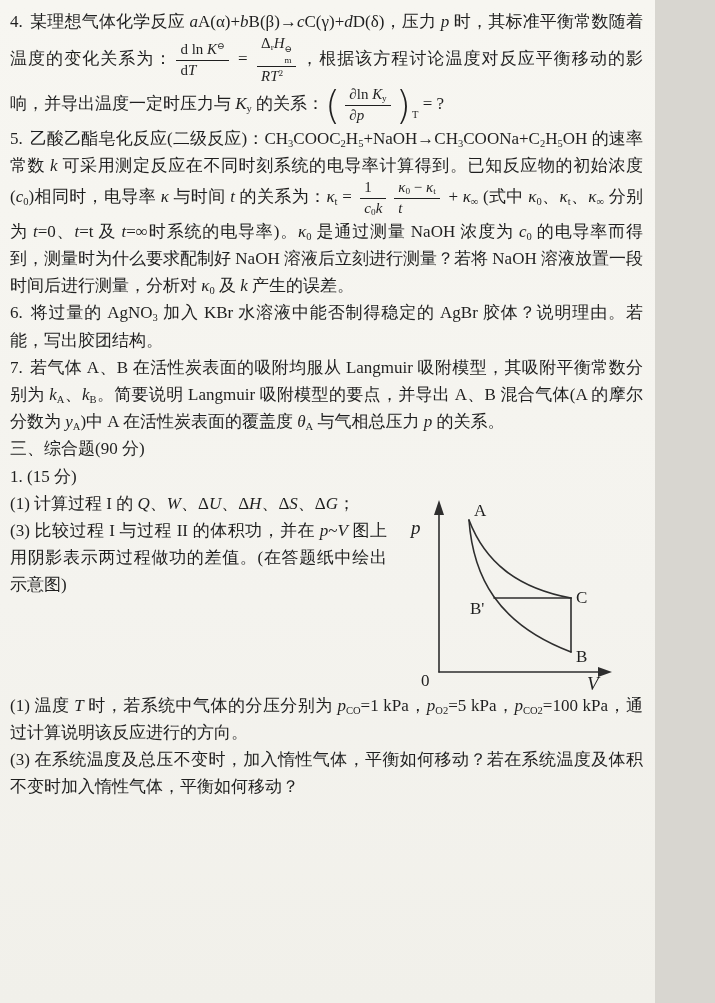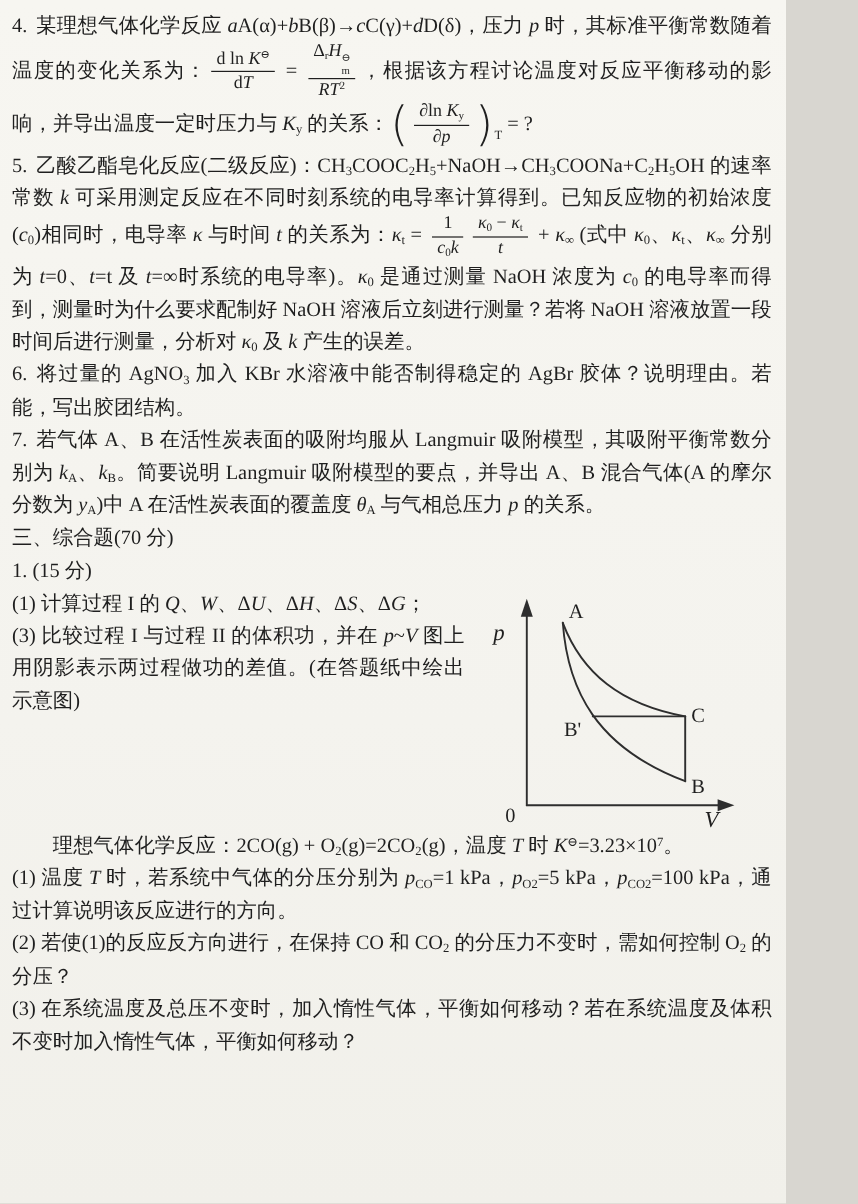--- a/index.html
+++ b/index.html
@@ -15,21 +15,21 @@
     line-height:1.6;
     text-align:justify;
     overflow:hidden;
   }
   p.q{margin:0;}
   .qno{margin-right:7px;}
   i{font-style:italic;}
   sub{font-size:0.62em;vertical-align:-0.25em;line-height:0;}
   sup{font-size:0.62em;vertical-align:0.5em;line-height:0;}
   .frac{
-    display:inline-block;vertical-align:middle;text-align:center;
+    display:inline-block;vertical-align:middle;
     font-size:0.88em;line-height:1.2;margin:0 4px;
   }
   .frac .num{display:block;padding:0 4px 1px;border-bottom:1.3px solid #1f1f1f;}
   .frac .den{display:block;padding:1px 4px 0;font-family:Liberation Serif, serif;}
   .ss{
     display:inline-flex;flex-direction:column;align-items:flex-start;
     font-size:0.6em;line-height:1.15;vertical-align:-0.45em;
   }
   .bigparen{display:inline-flex;align-items:center;vertical-align:middle;}
   .bigparen .pmark{
@@ -63,21 +63,21 @@
           <span class="psub">T</span>
         </span> = ?</span></p>
 
   <p class="q"><span class="qno">5.</span><span>乙酸乙酯皂化反应(二级反应)：CH<sub>3</sub>COOC<sub>2</sub>H<sub>5</sub>+NaOH→CH<sub>3</sub>COONa+C<sub>2</sub>H<sub>5</sub>OH 的速率常数 <i>k</i> 可采用测定反应在不同时刻系统的电导率计算得到。已知反应物的初始浓度(<i>c</i><sub>0</sub>)相同时，电导率 <i>κ</i> 与时间 <i>t</i> 的关系为：<i>κ</i><sub>t</sub> = <span class="frac"><span class="num">1</span><span class="den"><i>c</i><sub>0</sub><i>k</i></span></span><span class="frac"><span class="num"><i>κ</i><sub>0</sub> − <i>κ</i><sub>t</sub></span><span class="den"><i>t</i></span></span> + <i>κ</i><sub>∞</sub> (式中 <i>κ</i><sub>0</sub>、<i>κ</i><sub>t</sub>、<i>κ</i><sub>∞</sub> 分别为 <i>t</i>=0、<i>t</i>=t 及 <i>t</i>=∞时系统的电导率)。<i>κ</i><sub>0</sub> 是通过测量 NaOH 浓度为 <i>c</i><sub>0</sub> 的电导率而得到，测量时为什么要求配制好 NaOH 溶液后立刻进行测量？若将 NaOH 溶液放置一段时间后进行测量，分析对 <i>κ</i><sub>0</sub> 及 <i>k</i> 产生的误差。</span></p>
 
   <p class="q"><span class="qno">6.</span><span>将过量的 AgNO<sub>3</sub> 加入 KBr 水溶液中能否制得稳定的 AgBr 胶体？说明理由。若能，写出胶团结构。</span></p>
 
   <p class="q"><span class="qno">7.</span><span>若气体 A、B 在活性炭表面的吸附均服从 Langmuir 吸附模型，其吸附平衡常数分别为 <i>k</i><sub>A</sub>、<i>k</i><sub>B</sub>。简要说明 Langmuir 吸附模型的要点，并导出 A、B 混合气体(A 的摩尔分数为 <i>y</i><sub>A</sub>)中 A 在活性炭表面的覆盖度 <i>θ</i><sub>A</sub> 与气相总压力 <i>p</i> 的关系。</span></p>
 
 
-  <p class="q sec-header">三、综合题(70 分)</p>
+  <p class="q sec-header">三、综合题(90 分)</p>
 
   <div class="q1-block">
     <p class="q qhead1">1. (15 分)</p>
 
     <figure class="pv-figure" style="margin-block:0;margin-inline:0 0;">
       <svg width="240" height="202" viewBox="0 0 240 202">
         <g stroke="#2e2e2e" stroke-width="1.6" fill="none" stroke-linecap="round">
           <line x1="44" y1="182" x2="44" y2="22"></line>
           <line x1="44" y1="182" x2="206" y2="182"></line>
           <path d="M74,30 C90,72 122,98 176,108"></path>
@@ -95,19 +95,17 @@
         <text x="75" y="124" font-size="17" fill="#1f1f1f">B'</text>
         <text x="181" y="172" font-size="17" fill="#1f1f1f">B</text>
       </svg>
     </figure>
 
     <p class="q">(1) 计算过程 I 的 <i>Q</i>、<i>W</i>、Δ<i>U</i>、Δ<i>H</i>、Δ<i>S</i>、Δ<i>G</i>；</p>
     <p class="q">(3) 比较过程 I 与过程 II 的体积功，并在 <i>p</i>~<i>V</i> 图上用阴影表示两过程做功的差值。(在答题纸中绘出示意图)</p>
   </div>
 
   <div>
-    <p class="q indent">理想气体化学反应：2CO(g) + O<sub>2</sub>(g)=2CO<sub>2</sub>(g)，温度 <i>T</i> 时 <i>K</i><sup>⊖</sup>=3.23×10<sup>7</sup>。</p>
     <p class="q">(1) 温度 <i>T</i> 时，若系统中气体的分压分别为 <i>p</i><sub>CO</sub>=1 kPa，<i>p</i><sub>O2</sub>=5 kPa，<i>p</i><sub>CO2</sub>=100 kPa，通过计算说明该反应进行的方向。</p>
-    <p class="q">(2) 若使(1)的反应反方向进行，在保持 CO 和 CO<sub>2</sub> 的分压力不变时，需如何控制 O<sub>2</sub> 的分压？</p>
     <p class="q">(3) 在系统温度及总压不变时，加入惰性气体，平衡如何移动？若在系统温度及体积不变时加入惰性气体，平衡如何移动？</p>
   </div>
 
 </div>
 
 </body></html>

